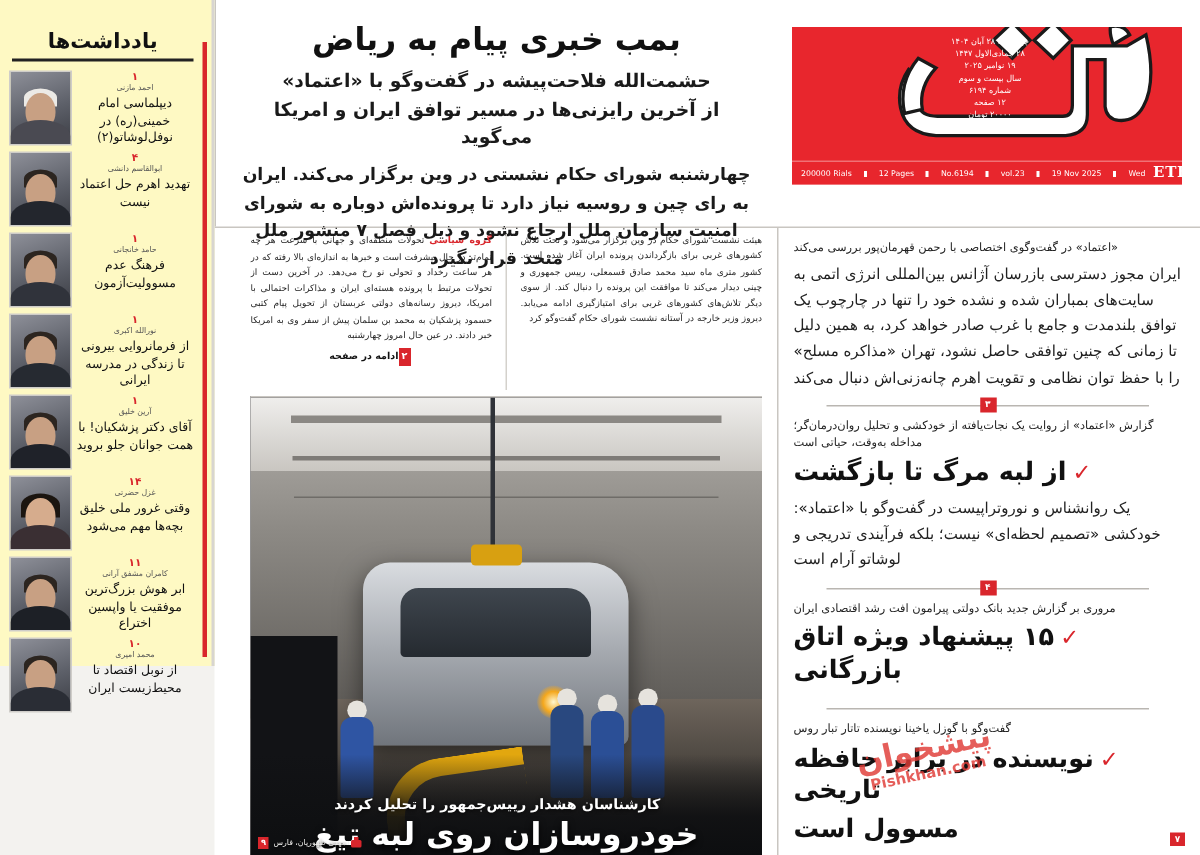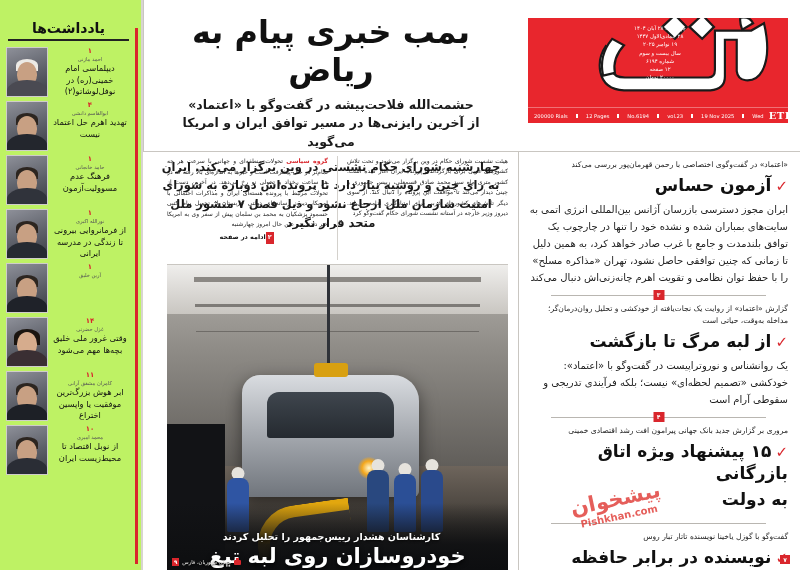--- a/index.html
+++ b/index.html
@@ -13,22 +13,22 @@
     position: relative;
     width: 800px; height: 570px;
     background: #f3f2ef;
     display: flex;
     flex-direction: row;
   }
 
   
   .sidebar {
     width: 143px;
-    height: 570px;
-    background: #bef264;
+    height: 444px;
+    background: #fef9c3;
     border-right: 2px solid #d8d5d0;
     padding: 20px 6px 4px 6px;
     position: relative;
   }
   .sidebar-rule {
     position: absolute;
     right: 3px; top: 28px; bottom: 6px;
     width: 3px;
     background: #d9262c;
   }
@@ -195,21 +195,21 @@
     margin: 0 3px;
   }
 
   .headline-cell {
     flex: 1;
     padding: 14px 14px 6px 14px;
     text-align: center;
     border-left: 1px solid #c9c6c1;
   }
   .main-headline {
-    font-size: 32px;
+    font-size: 21px;
     font-weight: bold;
     color: #111;
     line-height: 1.18;
     letter-spacing: -1px;
   }
   .kicker {
     font-size: 12.5px;
     font-weight: bold;
     color: #1a1a1a;
     line-height: 1.5;
@@ -234,21 +234,21 @@
   }
 
   
   .opinion-col {
     width: 282px;
     flex: 0 0 282px;
     padding: 4px 12px 4px 10px;
     border-left: 1px solid #c9c6c1;
     position: relative;
   }
-  .op-item { text-align: right; padding: 3px 0 6px 0; }
+  .op-item { text-align: left; padding: 3px 0 6px 0; }
   .op-rule {
     height: 1px;
     background: #b9b6b1;
     margin: 3px 22px 4px 22px;
     position: relative;
   }
   .op-badge {
     position: absolute;
     left: 50%; top: -5px;
     transform: translateX(-50%);
@@ -568,48 +568,44 @@
         <div class="lead">چهارشنبه شورای حکام نشستی در وین برگزار می‌کند. ایران به رای چین و روسیه نیاز دارد تا پرونده‌اش دوباره به شورای امنیت سازمان ملل ارجاع نشود و ذیل فصل ۷ منشور ملل متحد قرار نگیرد</div>
       </div>
     </div>
 
     <div class="bodyrow">
 
       <div class="opinion-col">
 
         <div class="op-item">
           <div class="op-deck">«اعتماد» در گفت‌وگوی اختصاصی با رحمن قهرمان‌پور بررسی می‌کند</div>
-          <div class="op-title">
-            <span class="chk">✓</span><span>آزمون حساس</span>
-          </div>
           <div class="op-body">ایران مجوز دسترسی بازرسان آژانس بین‌المللی انرژی اتمی به سایت‌های بمباران شده و نشده خود را تنها در چارچوب یک توافق بلندمدت و جامع با غرب صادر خواهد کرد، به همین دلیل تا زمانی که چنین توافقی حاصل نشود، تهران «مذاکره مسلح» را با حفظ توان نظامی و تقویت اهرم چانه‌زنی‌اش دنبال می‌کند</div>
         </div>
 
         <div class="op-rule">
           <span class="op-badge">۳</span>
         </div>
 
         <div class="op-item">
           <div class="op-deck">گزارش «اعتماد» از روایت یک نجات‌یافته از خودکشی و تحلیل روان‌درمان‌گر؛ مداخله به‌وقت، حیاتی است</div>
           <div class="op-title">
             <span class="chk">✓</span><span>از لبه مرگ تا بازگشت</span>
           </div>
-          <div class="op-body">یک روانشناس و نوروتراپیست در گفت‌وگو با «اعتماد»: خودکشی «تصمیم لحظه‌ای» نیست؛ بلکه فرآیندی تدریجی و سقوطی آرام است</div>
+          <div class="op-body">یک روانشناس و نوروتراپیست در گفت‌وگو با «اعتماد»: خودکشی «تصمیم لحظه‌ای» نیست؛ بلکه فرآیندی تدریجی و لوشاتو آرام است</div>
         </div>
 
         <div class="op-rule">
           <span class="op-badge">۴</span>
         </div>
 
         <div class="op-item">
-          <div class="op-deck">مروری بر گزارش جدید بانک جهانی پیرامون افت رشد اقتصادی خمینی</div>
+          <div class="op-deck">مروری بر گزارش جدید بانک دولتی پیرامون افت رشد اقتصادی ایران</div>
           <div class="op-title">
             <span class="chk">✓</span><span>۱۵ پیشنهاد ویژه اتاق بازرگانی</span>
           </div>
-          <div class="op-title">به دولت</div>
         </div>
 
         <div class="op-rule"></div>
 
         <div class="op-item">
           <div class="op-deck">گفت‌وگو با گوزل یاخینا نویسنده تاتار تبار روس</div>
           <div class="op-title">
             <span class="chk">✓</span><span>نویسنده در برابر حافظه تاریخی</span>
           </div>
           <div class="op-title">مسوول است</div>
@@ -740,20 +736,21 @@
           <span class="hair"></span>
           <span class="head"></span>
           <span class="body"></span>
         </div>
     </div>
 
     <div class="note">
       <div class="note-text">
         <div class="note-page">۱</div>
         <div class="note-author">آرین خلیق</div>
+        <div class="note-title">آقای دکتر پزشکیان! با همت جوانان جلو بروید</div>
       </div>
       <div class="note-thumb t5">
           <span class="hair"></span>
           <span class="head"></span>
           <span class="body"></span>
         </div>
     </div>
 
     <div class="note">
       <div class="note-text">

